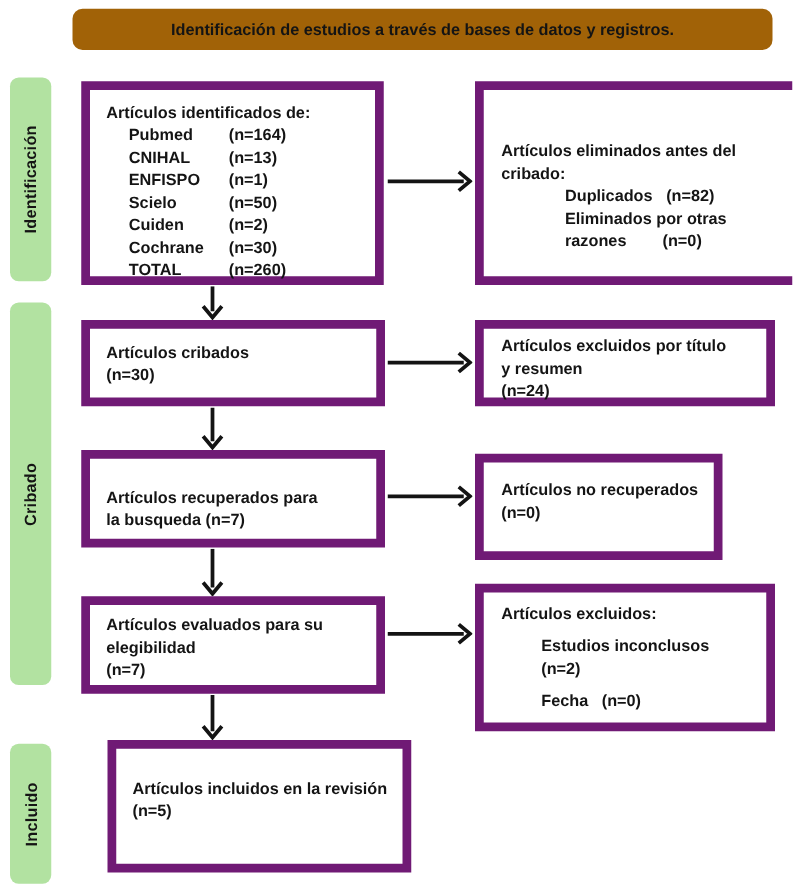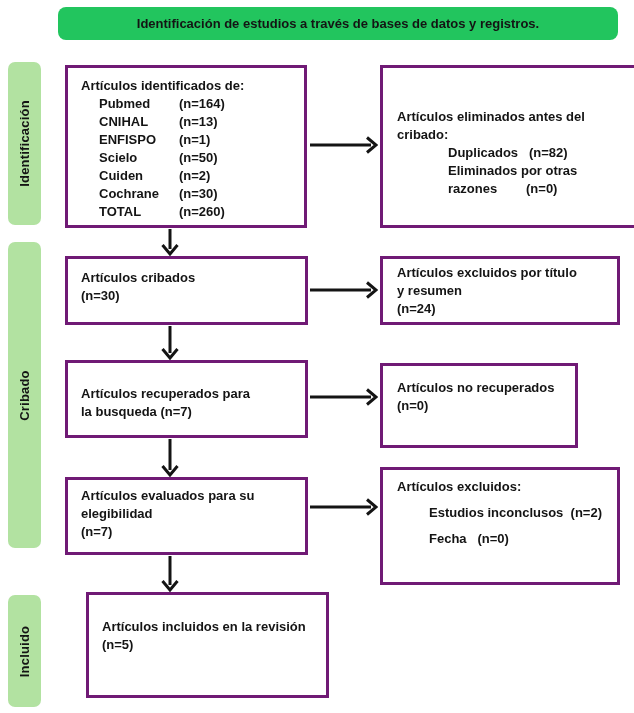--- a/index.html
+++ b/index.html
@@ -33,21 +33,21 @@
   .stage-label {
     display: inline-block;
     transform: rotate(-90deg);
     white-space: nowrap;
     font-size: 13px;
     letter-spacing: 0.2px;
   }
   .box {
     position: absolute;
     box-sizing: border-box;
-    border: 3px solid #701a75;
+    border: 7px solid #701a75;
     background: #ffffff;
     font-size: 13px;
     line-height: 18px;
   }
   .pre     { white-space: pre-line; }
   .prewrap { white-space: pre-wrap; padding-left: 32px; }
 
   #box-identified    { left: 65px;  top: 65px;  width: 242px; height: 163px; padding: 9px 10px 0 13px; }
   .src-rows { margin-left: 18px; }
   .src-row  { display: grid; grid-template-columns: 80px auto; }
@@ -73,21 +73,21 @@
   #arrow-right-2 { left: 310px; top: 279px; }
   #arrow-right-3 { left: 310px; top: 386px; }
   #arrow-right-4 { left: 310px; top: 496px; }
   .arrow svg { display: block; }
 </style>
 </head>
 <body>
 
 <div id="canvas">
 
-  <div class="banner green-fill" style="background: #22c55e;">
+  <div class="banner green-fill" style="background: #a16207;">
     <span>Identificación de estudios a través de bases de datos y registros.</span>
   </div>
 
   <div class="stage-bar green-fill" id="bar-identification" style="background: rgb(178, 226, 161);">
     <span class="stage-label">Identificación</span>
   </div>
   <div class="stage-bar green-fill" id="bar-screening" style="background: rgb(178, 226, 161);">
     <span class="stage-label">Cribado</span>
   </div>
   <div class="stage-bar green-fill" id="bar-included" style="background: rgb(178, 226, 161);">

